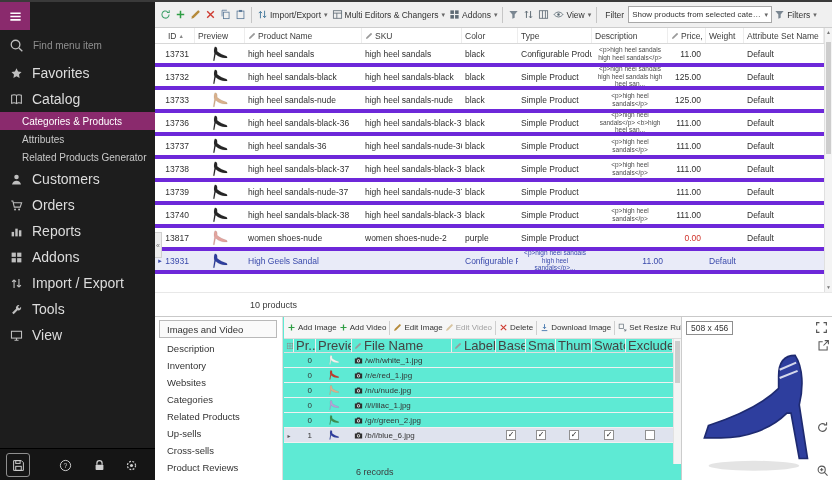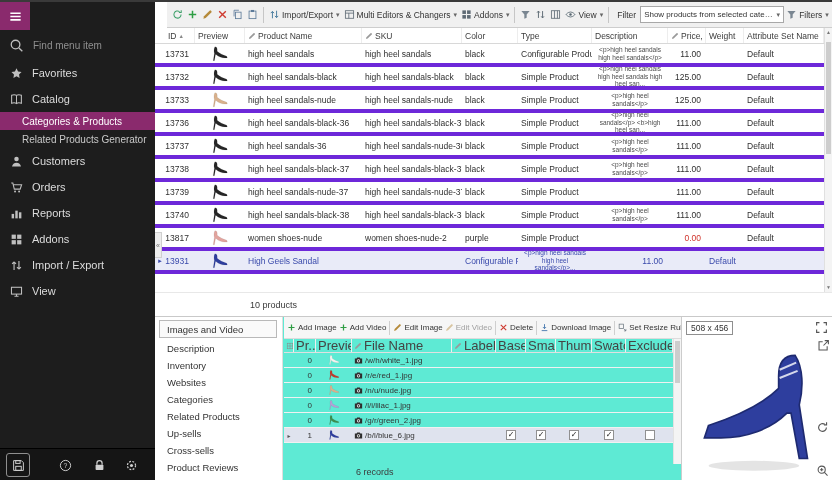--- a/index.html
+++ b/index.html
@@ -18,34 +18,34 @@
   .icn.i-funnel{color:#7a8691}.icn.i-eye{color:#55656f}.icn.i-camera{color:#2e2e2e}
 
   
   .sidebar{position:absolute;left:0;top:2px;bottom:0;width:155px;background:#1d1d1d;color:#d4d4d4;z-index:5;}
   .sb-head{height:28px;position:relative;}
   .burger{position:absolute;left:0;top:0;width:30px;height:28px;background:var(--accent);display:flex;align-items:center;justify-content:center;color:#fff;}
   .burger .icn{width:15px;height:15px;color:#fff;}
   .sb-search{height:30px;display:flex;align-items:center;padding-left:9px;gap:9px;color:#8f8f8f;font-size:10px;}
   .sb-search .icn{width:15px;height:15px;color:#9f9f9f;}
   .sb-nav{position:absolute;top:58px;left:0;right:0;}
-  .sb-item{height:26px;display:flex;align-items:center;gap:9px;padding-left:10px;font-size:11px;color:#dcdcdc;}
+  .sb-item{height:26px;display:flex;align-items:center;gap:9px;padding-left:10px;font-size:14px;color:#dcdcdc;}
   .sb-item .icn,.sb-search .icn{color:#bfbfbf !important;}
   .sb-item .icn{width:13px;height:13px;}
   .sb-sub{height:18px;display:flex;align-items:center;padding-left:22px;font-size:10px;color:#c9c9c9;}
   .sb-sub.active{background:var(--accent);color:#fff;}
   .sb-bottom{position:absolute;bottom:0;left:0;right:0;height:32px;background:#151515;border-top:1px solid #000;}
   .sb-bottom .icn{width:13px;height:13px;color:#d0d0d0 !important;}
   .savebox{position:absolute;left:6px;top:4px;width:24px;height:24px;border:1px solid #8f8f8f;border-radius:3px;display:flex;align-items:center;justify-content:center;}
   .sb-mini{position:absolute;top:9px;width:14px;height:14px;display:flex;align-items:center;justify-content:center;}
   .m1{left:58px}.m2{left:92px}.m3{left:124px}
 
   
   .main{position:absolute;left:155px;top:2px;right:0;bottom:0;background:#fff;}
-  .toolbar{position:absolute;top:0;left:12px;right:0;height:26px;background:#f0f0f0;border-bottom:1px solid #cdcdcd;display:flex;align-items:center;padding:0 3px;font-size:8.5px;color:#333;white-space:nowrap;overflow:hidden;}
+  .toolbar{position:absolute;top:0;left:0;right:0;height:26px;background:#f0f0f0;border-bottom:1px solid #cdcdcd;display:flex;align-items:center;padding:0 3px;font-size:8.5px;color:#333;white-space:nowrap;overflow:hidden;}
   .tbtn{display:flex;align-items:center;gap:2px;padding:1px 2px;border-radius:2px;flex:none;}
   .tbtn .icn{width:11px;height:11px;}
   .tsep{width:1px;height:16px;background:#c6c6c6;margin:0 3px;flex:none;}
   .caret{font-size:7px;color:#666;margin-left:1px;}
   .tlabel{margin:0 4px 0 5px;flex:none;}
   .tselect{display:flex;align-items:center;width:144px;height:17px;background:#fff;border:1px solid #a8a8a8;font-size:8px;padding:0 3px;justify-content:space-between;flex:none;}
   .tsel-text{overflow:hidden;text-overflow:ellipsis;white-space:nowrap;}
 
   
   .gridwrap{position:absolute;top:26px;left:0;right:0;height:264px;overflow:hidden;background:#fff;}
@@ -151,20 +151,23 @@
               <path d="M8 3C6.5 1.9 4 1.9 2 2.7v10c2-.8 4.5-.8 6 .3 1.5-1.1 4-1.1 6-.3v-10C12 1.9 9.5 1.9 8 3z"></path>
               <path d="M8 3v10"></path>
             </svg>
           </span>
           <span class="sb-lab">Catalog</span>
         </div>
         <div class="sb-sub active">
           <span>Categories &amp; Products</span>
         </div>
         <div class="sb-sub">
+          <span>Attributes</span>
+        </div>
+        <div class="sb-sub">
           <span>Related Products Generator</span>
         </div>
         <div class="sb-item">
           <span class="icn i-customers">
             <svg viewBox="0 0 16 16" fill="currentColor">
               <circle cx="8" cy="4.8" r="2.8"></circle>
               <path d="M2.5 14c.4-3 2.7-4.6 5.5-4.6s5.1 1.6 5.5 4.6z"></path>
             </svg>
           </span>
           <span class="sb-lab">Customers</span>
@@ -200,20 +203,28 @@
           </span>
           <span class="sb-lab">Addons</span>
         </div>
         <div class="sb-item">
           <span class="icn i-importexport">
             <svg viewBox="0 0 16 16" fill="none" stroke="currentColor" stroke-width="1.4">
               <path d="M5 13.5v-10M5 3.5L2.6 6M5 3.5L7.4 6M11 2.5v10M11 12.5L8.6 10M11 12.5l2.4-2.5"></path>
             </svg>
           </span>
           <span class="sb-lab">Import / Export</span>
+        </div>
+        <div class="sb-item">
+          <span class="icn i-tools">
+            <svg viewBox="0 0 16 16" fill="currentColor">
+              <path d="M13.6 4.7a3.4 3.4 0 0 1-4.3 4.3l-4.8 4.8-1.9-1.9 4.8-4.8a3.4 3.4 0 0 1 4.3-4.3L9.6 4.9l1.9 1.9z"></path>
+            </svg>
+          </span>
+          <span class="sb-lab">Tools</span>
         </div>
         <div class="sb-item">
           <span class="icn i-view">
             <svg viewBox="0 0 16 16" fill="none" stroke="currentColor" stroke-width="1.3">
               <rect x="1.8" y="2.8" width="12.4" height="8.4"></rect>
               <path d="M5.5 13.8h5M8 11.2v2.6"></path>
             </svg>
           </span>
           <span class="sb-lab">View</span>
         </div>

